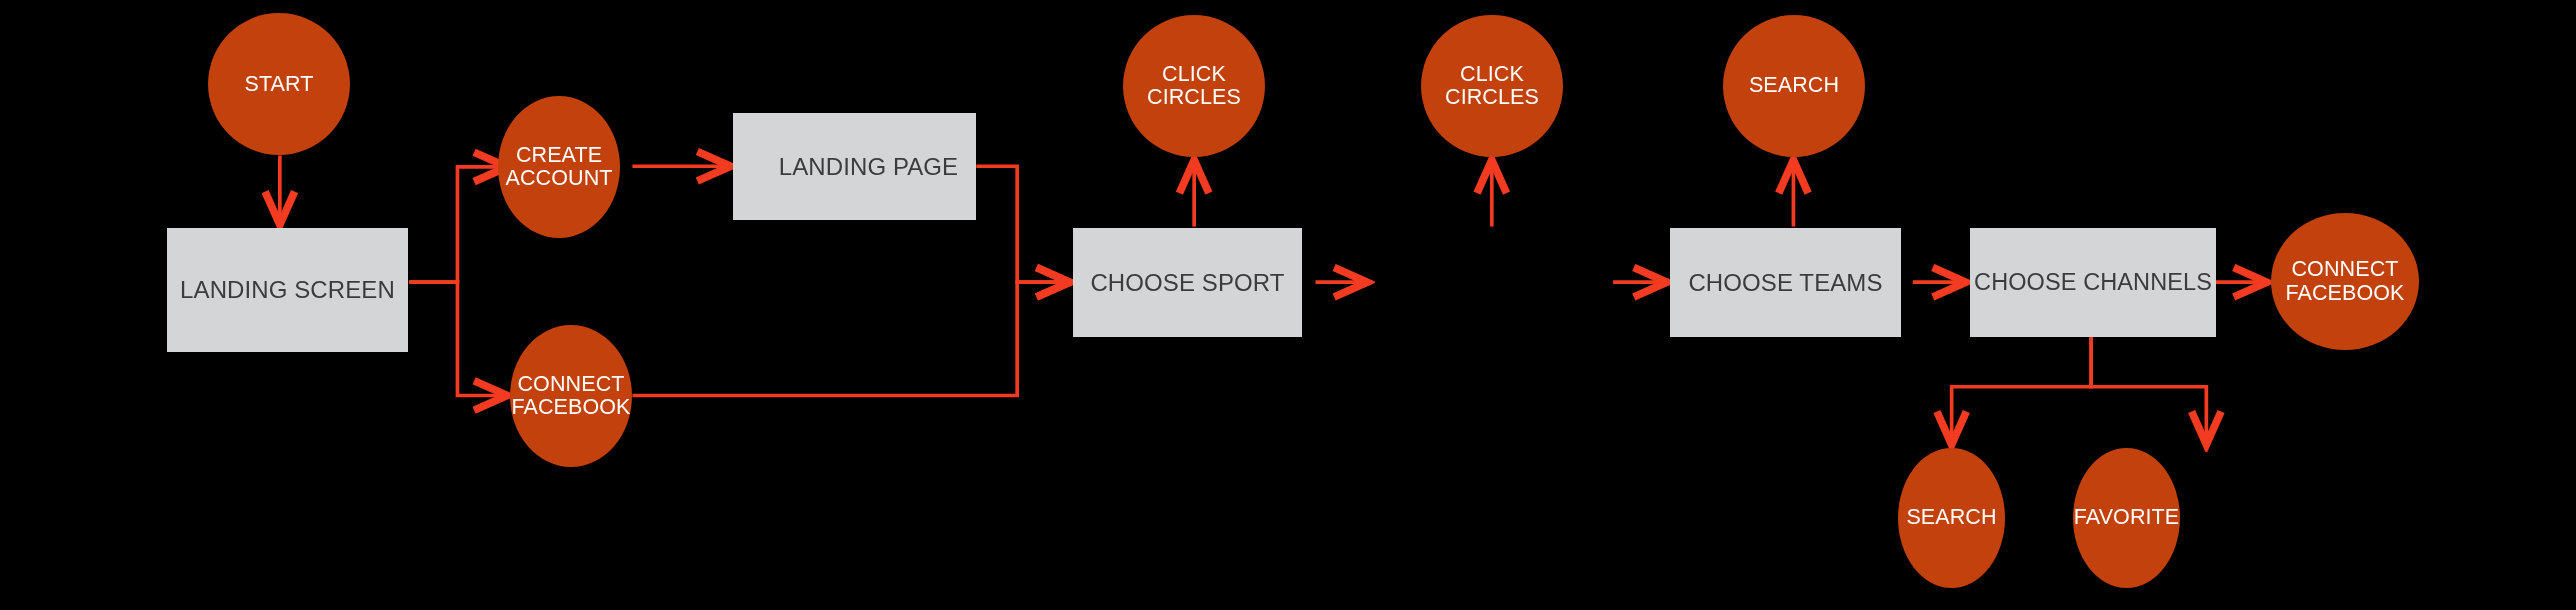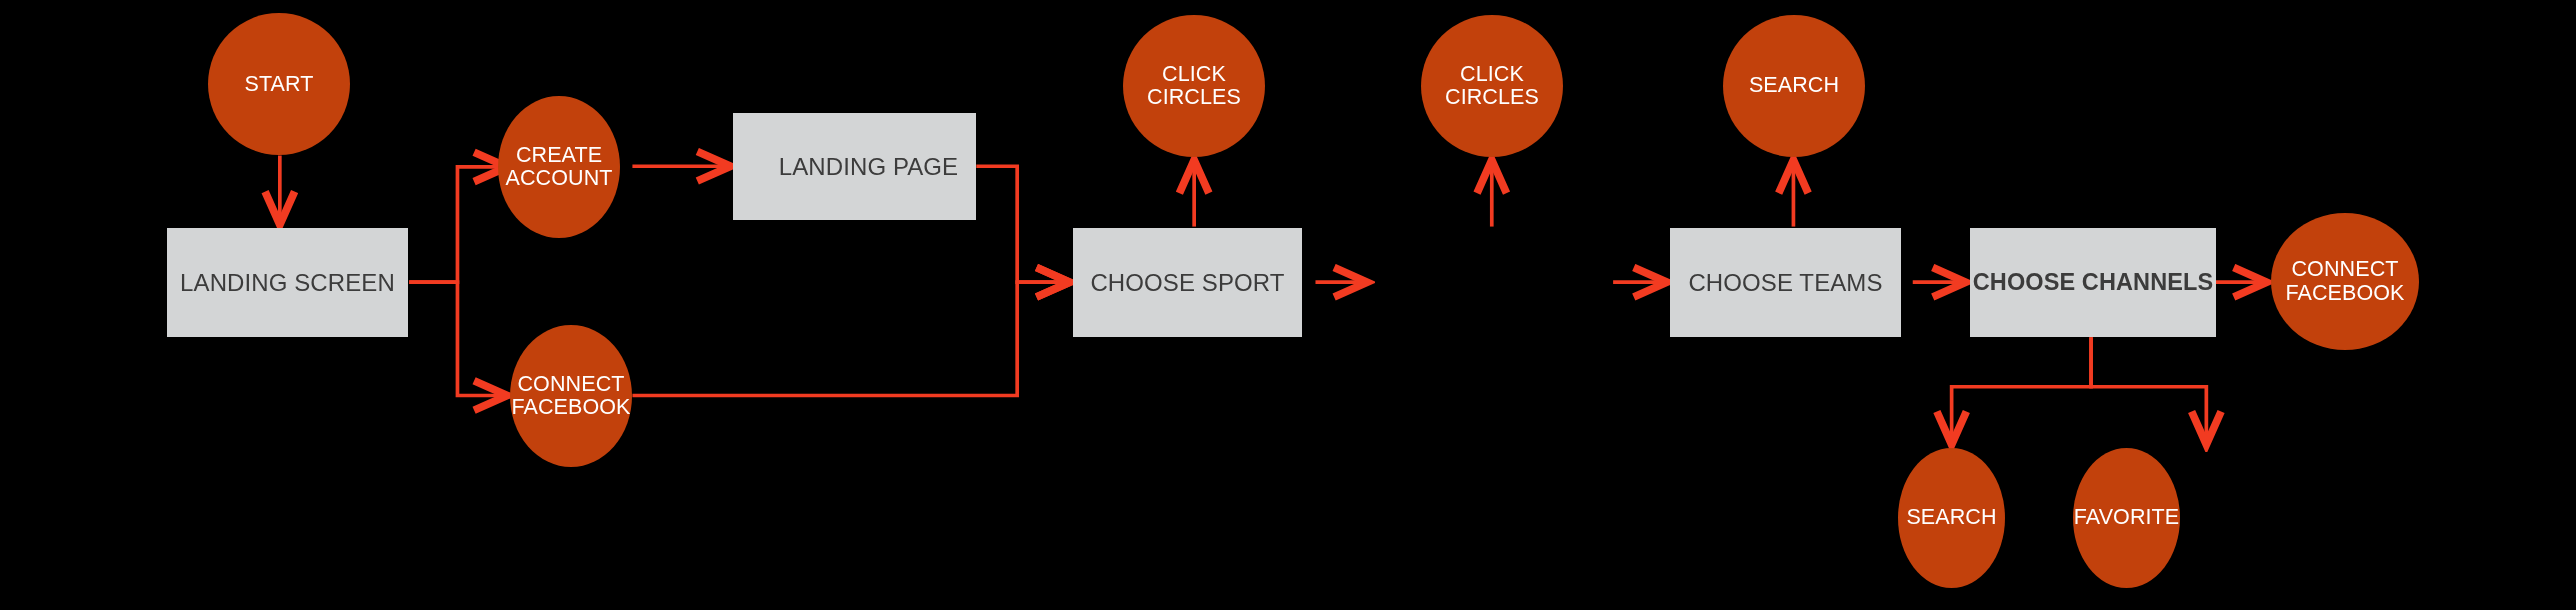--- a/index.html
+++ b/index.html
@@ -85,21 +85,21 @@
       <path d="M3302,421 L3377,421"></path>
       <path d="M3118,503 L3118,577 L2910,577 L2910,660"></path>
       <path d="M3118,503 L3118,577 L3290,577 L3290,660"></path>
     </g>
   </svg>
 
   <div class="node terminal" style="left:208px; top:13.4px; width:142px; height:142px;">
     <span class="label">START</span>
   </div>
 
-  <div class="node process" style="left:167px; top:228px; width:241px; height:109px;">
+  <div class="node process" style="left:167px; top:228px; width:241px; height:124px;">
     <span class="label">LANDING SCREEN</span>
   </div>
 
   <div class="node terminal" style="left:498px; top:96px; width:122px; height:142px;justify-content:center;">
     <span class="label">
       <span>CREATE</span><br>
       <span>ACCOUNT</span>
     </span>
   </div>
 
@@ -134,21 +134,21 @@
   </div>
 
   <div class="node process" style="left:1670px; top:228px; width:231px; height:109px;">
     <span class="label">CHOOSE TEAMS</span>
   </div>
 
   <div class="node terminal" style="left:1723px; top:14.8px; width:142px; height:142px;">
     <span class="label">SEARCH</span>
   </div>
 
-  <div class="node process" style="left:1970px; top:228px; width:246px; height:109px; font-size:23.5px;font-weight:bold;">
+  <div class="node process" style="left:1970px; top:228px; width:246px; height:109px; font-size:23.5px;">
     <span class="label">CHOOSE CHANNELS</span>
   </div>
 
   <div class="node terminal" style="left:2271px; top:213px; width:148px; height:137px;">
     <span class="label">
       <span>CONNECT</span><br>
       <span>FACEBOOK</span>
     </span>
   </div>
 

